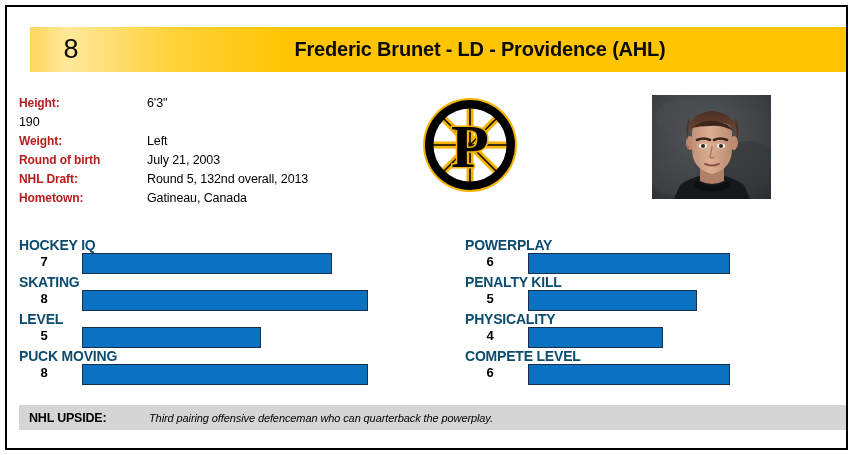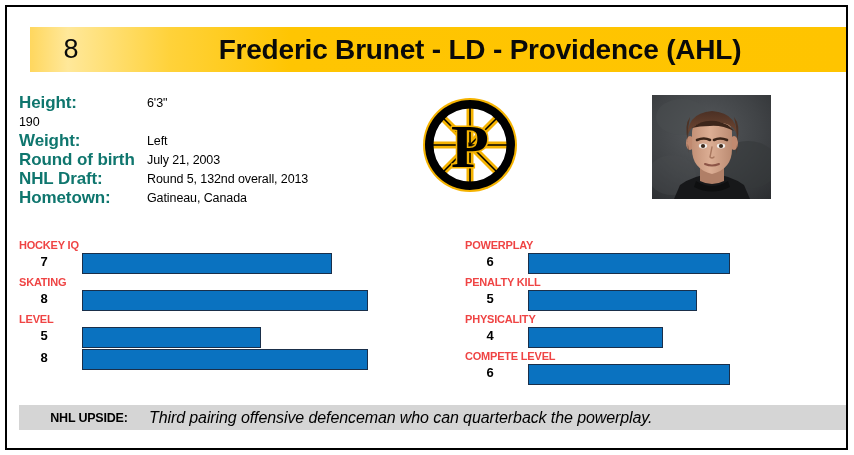--- a/index.html
+++ b/index.html
@@ -56,21 +56,21 @@
   }
   #header-title {
     position: absolute;
     left: 82px;
     top: 0px;
     width: 736px;
     height: 45px;
     display: flex;
     align-items: center;
     justify-content: center;
-    font-size: 28px;
+    font-size: 20px;
     font-weight: 700;
     color: #0a0a0a;
     white-space: nowrap;
     letter-spacing: -0.2px;
     text-align: right;
   }
 
   
   #bio {
     position: absolute;
@@ -78,23 +78,23 @@
     top: 86px;
     width: 360px;
   }
   .bio-row {
     display: flex;
     height: 19px;
     align-items: center;
   }
   .bio-label {
     width: 128px;
-    font-size: 17px;
-    font-weight: 700;
-    color: #0f766e;
+    font-size: 12px;
+    font-weight: 700;
+    color: #b91c1c;
     letter-spacing: -0.1px;
   }
   .bio-value {
     font-size: 12.5px;
     font-weight: 400;
     color: #000000;
     letter-spacing: -0.1px;
   }
 
   
@@ -121,23 +121,23 @@
   .attr-col {
     position: absolute;
     top: 231px;
   }
   #col-left  { left: 12px;  width: 420px; }
   #col-right { left: 458px; width: 400px; }
 
   .attr-group { position: relative; height: 37px; }
 
   .attr-label {
-    font-size: 11px;
-    font-weight: 700;
-    color: #ef4444;
+    font-size: 14px;
+    font-weight: 700;
+    color: #0c4a6e;
     letter-spacing: -0.2px;
     line-height: 15px;
     height: 15px;
   }
   .attr-row {
     position: relative;
     height: 22px;
   }
   .attr-value {
     position: absolute;
@@ -174,24 +174,23 @@
     display: flex;
     align-items: center;
   }
   #upside-label {
     margin-left: 10px;
     width: 120px;
     font-size: 12.5px;
     font-weight: 700;
     color: #000000;
     letter-spacing: -0.2px;
-    text-align: center;
   }
   #upside-text {
-    font-size: 16px;
+    font-size: 11px;
     font-style: italic;
     font-weight: 400;
     color: #000000;
     letter-spacing: -0.1px;
   }
 </style>
 </head>
 <body>
 
 <div id="card">
@@ -334,20 +333,21 @@
     <div class="attr-group">
       <div class="attr-label">LEVEL</div>
       <div class="attr-row">
         <div class="attr-value">5</div>
         <div class="bar-track">
           <div class="bar-fill" style="width: 178.5px;"></div>
         </div>
       </div>
     </div>
     <div class="attr-group">
+      <div class="attr-label">PUCK MOVING</div>
       <div class="attr-row">
         <div class="attr-value">8</div>
         <div class="bar-track">
           <div class="bar-fill" style="width: 285.6px;"></div>
         </div>
       </div>
     </div>
   </div>
 
   <div class="attr-col" id="col-right">

